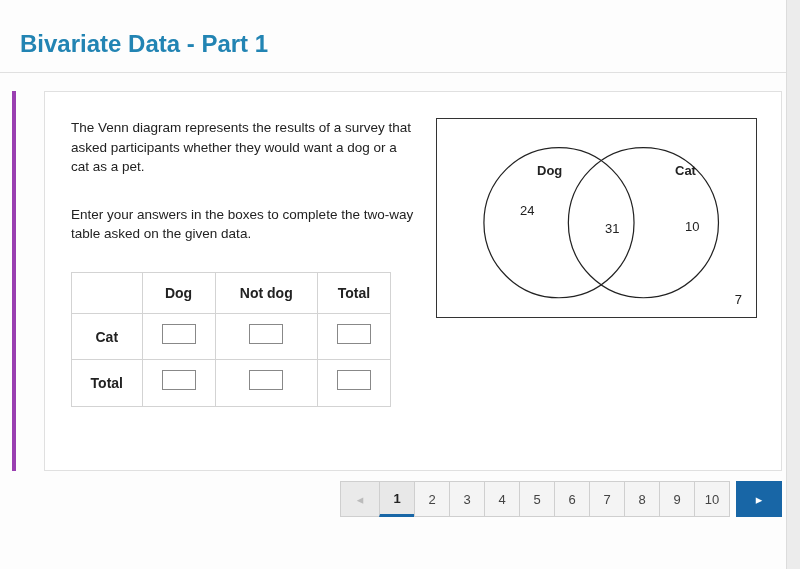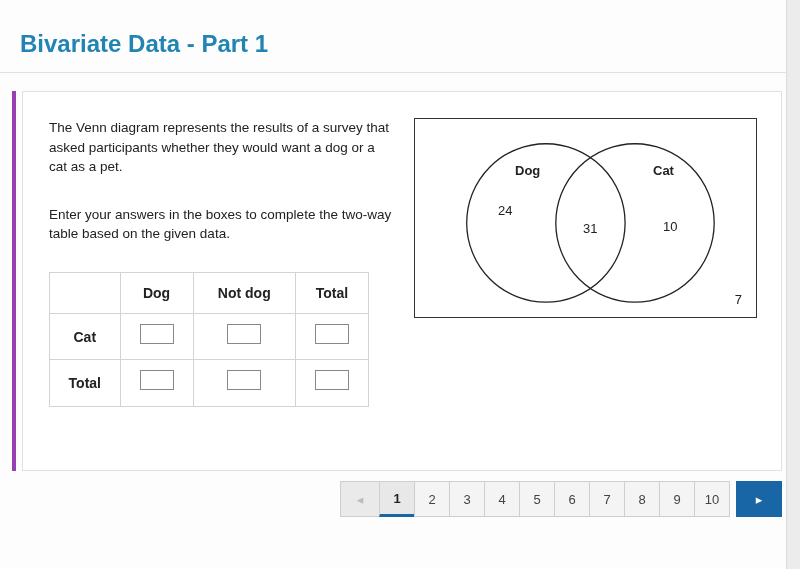--- a/index.html
+++ b/index.html
@@ -15,21 +15,21 @@
     color: #2284b3;
     font-weight: 600;
     padding: 30px 20px 14px 20px;
     border-bottom: 1px solid #e0e0e0;
     font-family: "Segoe UI", Tahoma, sans-serif;
   }
   .main-wrap {
     position: relative;
     margin: 18px 18px 0 12px;
     border-left: 4px solid #9a3fb1;
-    padding-left: 6px;
+    padding-left: 28px;
   }
   .content-card {
     background: #fff;
     border: 1px solid #e0e0e0;
     padding: 26px 24px 40px 26px;
     min-height: 380px;
     position: relative;
   }
   .two-col {
     display: flex;
@@ -100,21 +100,21 @@
 </head>
 <body>
 
 <div class="page-title">Bivariate Data - Part 1</div>
 
 <div class="main-wrap">
   <div class="content-card">
     <div class="two-col">
       <div class="left-col">
         <p>The Venn diagram represents the results of a survey that asked participants whether they would want a dog or a cat as a pet.</p>
-        <p>Enter your answers in the boxes to complete the two-way table based on the given data.</p>
+        <p>Enter your answers in the boxes to complete the two-way table asked on the given data.</p>
 
         <table class="twoway">
           <tbody>
               <tr>
             <th class="blank"></th>
             <th>Dog</th>
             <th>Not dog</th>
             <th>Total</th>
           </tr>
           <tr>

